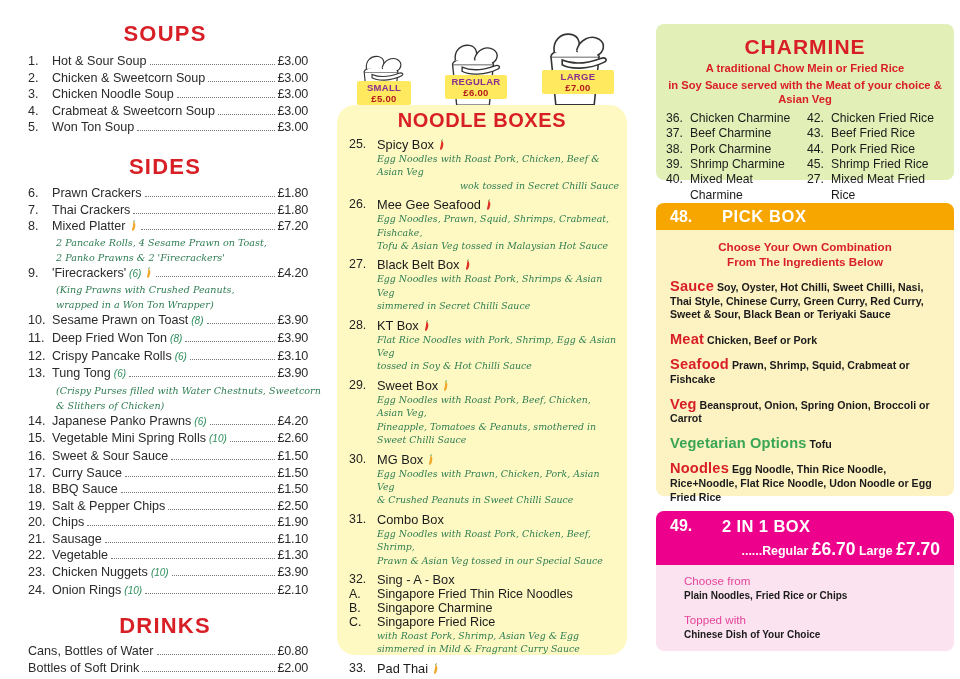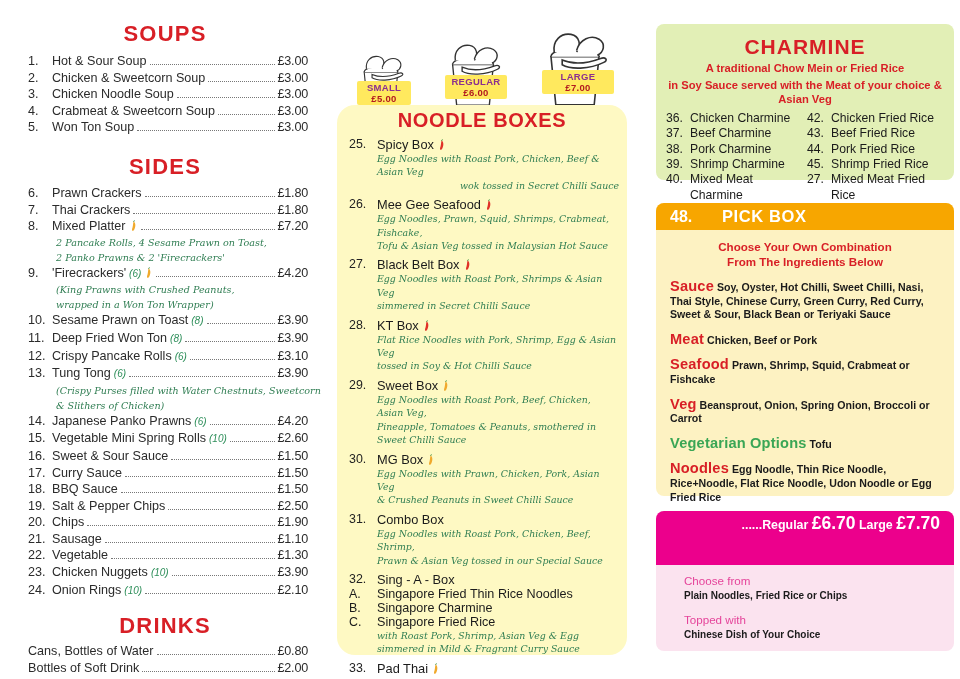--- a/index.html
+++ b/index.html
@@ -593,20 +593,24 @@
           <div class="ing"><span class="k">Meat</span> <span>Chicken, Beef or Pork</span></div>
           <div class="ing"><span class="k">Seafood</span> <span>Prawn, Shrimp, Squid, Crabmeat or Fishcake</span></div>
           <div class="ing"><span class="k">Veg</span> <span>Beansprout, Onion, Spring Onion, Broccoli or Carrot</span></div>
           <div class="ing veg"><span class="k">Vegetarian Options</span> <span>Tofu</span></div>
           <div class="ing"><span class="k">Noodles</span> <span>Egg Noodle, Thin Rice Noodle, Rice+Noodle, Flat Rice Noodle, Udon Noodle or Egg Fried Rice</span></div>
         </div>
     </div>
 
     <div class="panel" id="twoin1-panel">
       <div class="bar-pink">
+        <div class="l1">
+          <span class="bn">49.</span>
+          <span class="bt">2 IN 1 BOX</span>
+        </div>
         <div class="l2">
           <span>......</span><span>Regular</span>
           <span class="big">£6.70</span>
           <span>Large</span>
           <span class="big">£7.70</span>
         </div>
       </div>
       <div class="p-lab">Choose from</div>
       <div class="p-val">Plain Noodles, Fried Rice or Chips</div>
       <div class="p-lab">Topped with</div>

